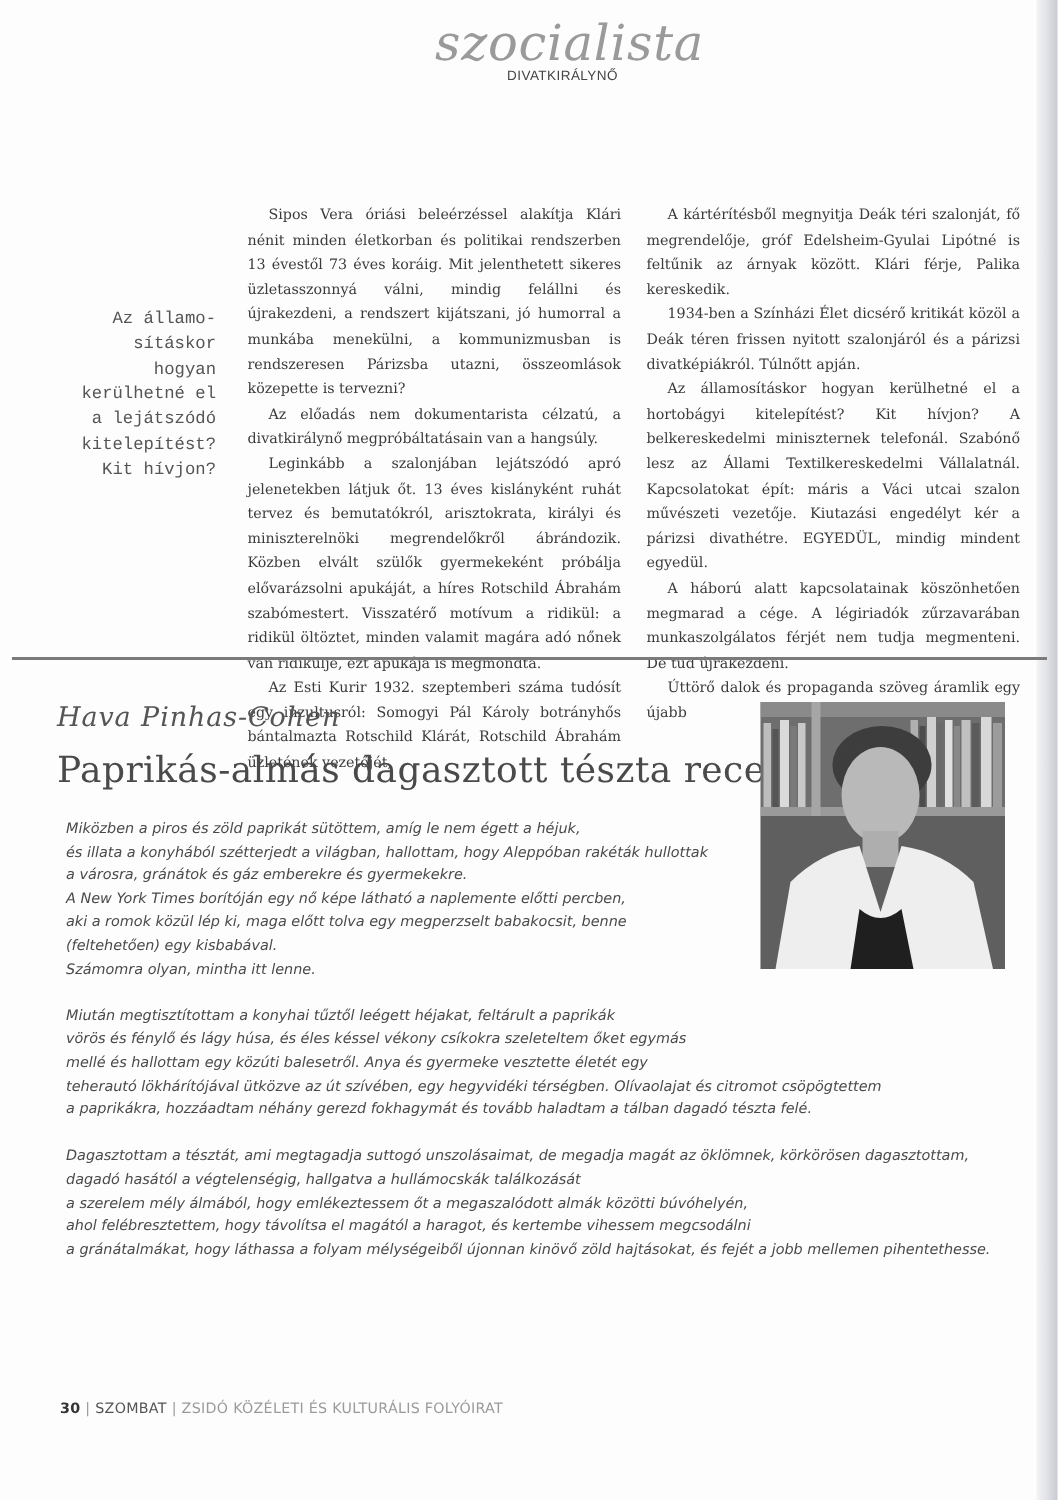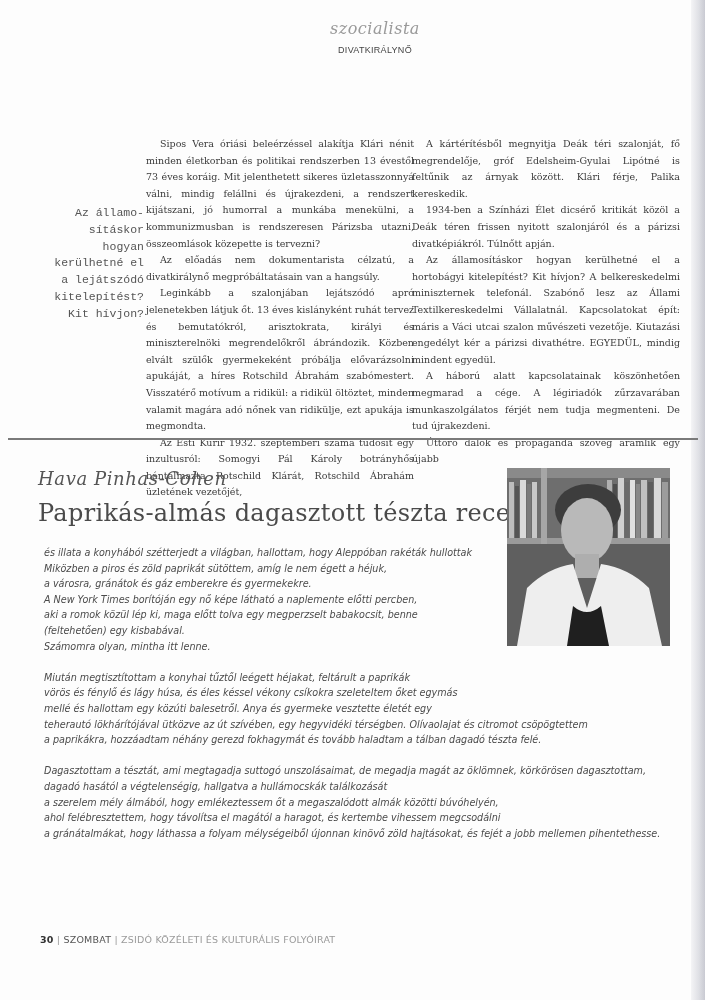--- a/index.html
+++ b/index.html
@@ -10,40 +10,40 @@
   }
   .edge-shadow {
     position:absolute; top:0; right:0; width:14px; height:1000px;
     background:linear-gradient(to right, #f4f4f6 0%, #dfe0e5 55%, #c9cad2 100%);
   }
   .top-section-label {
     position:absolute; top:14px; left:290px; width:170px; text-align:center;
   }
   .section-word {
     display:block; font-family:"DejaVu Serif", serif; font-style:italic;
-    font-size:16px; color:#9a9a9a; letter-spacing:0.5px; line-height:30px;
+    font-size:33px; color:#9a9a9a; letter-spacing:0.5px; line-height:30px;
   }
   .section-sub {
     display:block; font-family:"Liberation Sans", sans-serif; font-size:9px;
     color:#444; letter-spacing:0.3px; margin-top:1px;
   }
   .pullquote {
     position:absolute; left:40px; top:205px; width:104px; text-align:right;
     font-family:Liberation Mono, monospace; font-size:11.5px; line-height:16.8px;
     color:#555;
   }
   .col {
     position:absolute; top:136px; width:268px;
     font-family:"DejaVu Serif", serif; font-size:9.5px; line-height:16.6px;
     color:#3a3a3a; text-align:justify;
   }
   .col-left { left:146px; }
   .col-right { left:412px; }
   .col p { margin:0; text-indent:0; }
-  .col p.ind { text-indent:14px; }
+  .col p.ind { text-indent:14px;margin-left:19px; }
   .col p.cont { text-indent:0; }
   .divider {
     position:absolute; left:8px; top:438px; width:690px; height:1.5px;
     background:#7a7a7a;
   }
   .poem-author {
     position:absolute; left:38px; top:468px;
     font-family:"DejaVu Serif", serif; font-style:italic; font-size:18px;
     color:#555; letter-spacing:0.6px;
   }
@@ -144,22 +144,22 @@
     <rect x="68" y="86" width="24" height="24" fill="#aeaeae"></rect>
 
     <path d="M10,178 L20,120 Q40,100 66,96 L80,140 L94,96 Q122,100 142,120 L155,178 Z" fill="#eeeeee"></path>
 
     <path d="M60,178 L66,138 Q80,150 94,138 L102,178 Z" fill="#1f1f1f"></path>
   </svg>
 </div>
 
 <div class="poem">
   <div class="stanza">
+    <span class="line">Miközben a piros és zöld paprikát sütöttem, amíg le nem égett a héjuk,</span>
     <span class="line">és illata a konyhából szétterjedt a világban, hallottam, hogy Aleppóban rakéták hullottak</span>
-    <span class="line">Miközben a piros és zöld paprikát sütöttem, amíg le nem égett a héjuk,</span>
     <span class="line">a városra, gránátok és gáz emberekre és gyermekekre.</span>
     <span class="line">A New York Times borítóján egy nő képe látható a naplemente előtti percben,</span>
     <span class="line">aki a romok közül lép ki, maga előtt tolva egy megperzselt babakocsit, benne</span>
     <span class="line">(feltehetően) egy kisbabával.</span>
     <span class="line">Számomra olyan, mintha itt lenne.</span>
   </div>
   <div class="stanza">
     <span class="line">Miután megtisztítottam a konyhai tűztől leégett héjakat, feltárult a paprikák</span>
     <span class="line">vörös és fénylő és lágy húsa, és éles késsel vékony csíkokra szeleteltem őket egymás</span>
     <span class="line">mellé és hallottam egy közúti balesetről. Anya és gyermeke vesztette életét egy</span>

